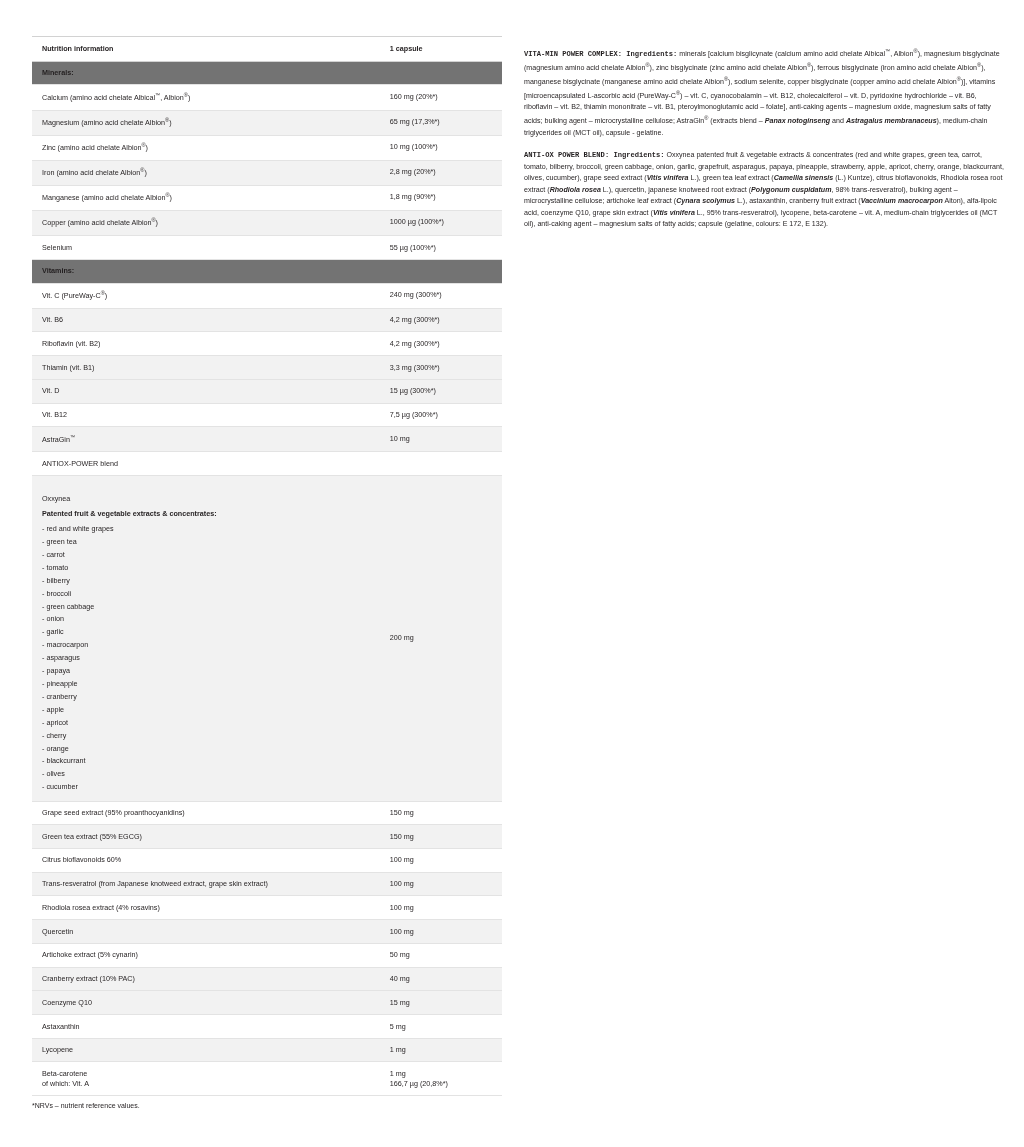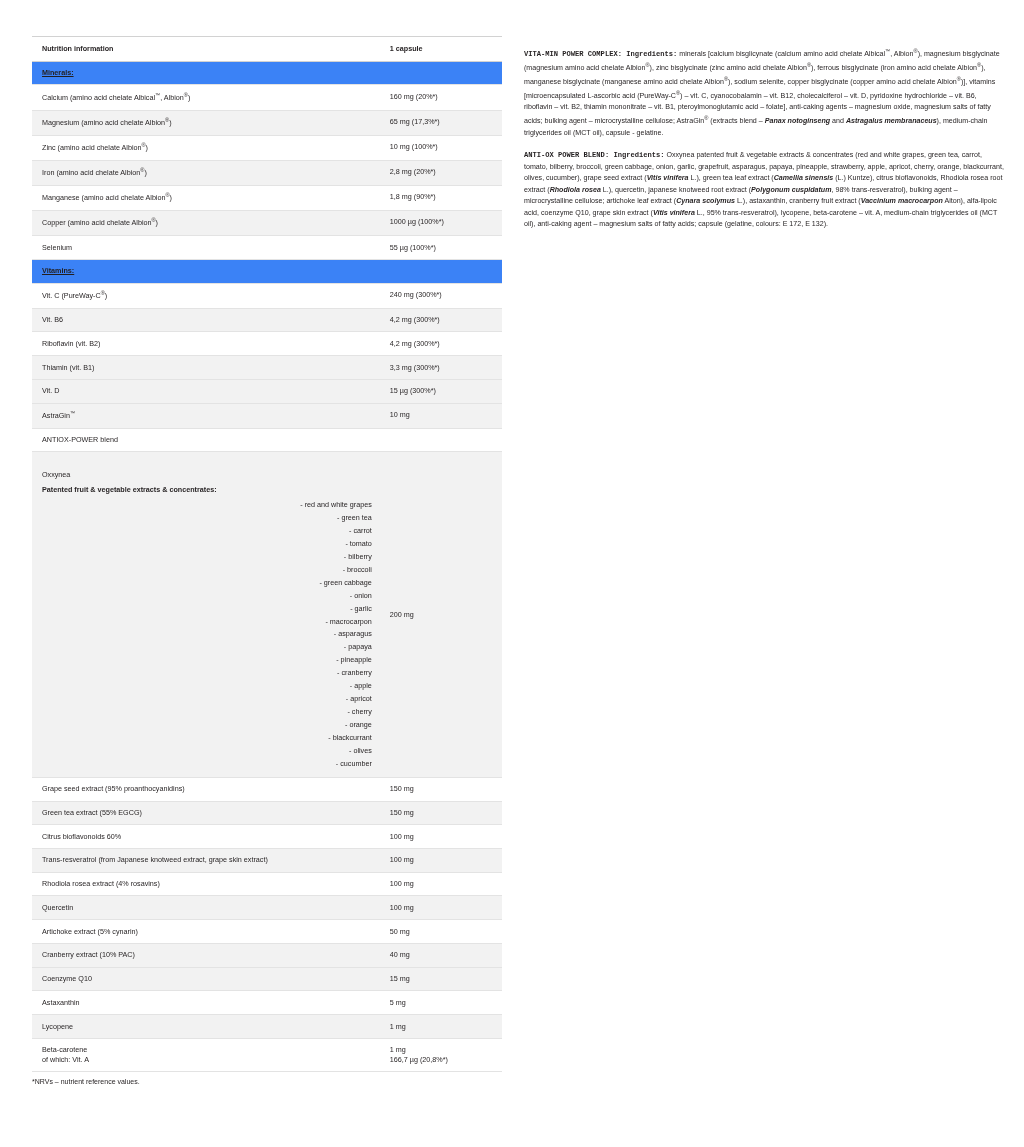--- a/index.html
+++ b/index.html
@@ -43,34 +43,33 @@
     border-top: 1px solid #d2d2d2;
     border-bottom: 1px solid #d2d2d2;
     background: #ffffff;
     padding-top: 7px;
     padding-bottom: 7px;
   }
   table.nutri tr.shade td { background: #f2f2f2; }
   table.nutri tr.plain td { background: #ffffff; }
   table.nutri tr.section td {
     font-weight: bold;
-    background: #3b82f6;
-    text-decoration: underline;
+    background: #737373;
   }
   td.name { width: 74%; }
   td.val { width: 26%; border-left: 0; }
   .sup { font-size: 5.2px; vertical-align: super; }
   .reg { font-size: 5.6px; vertical-align: super; }
 
   .blendlist td.name { padding-top: 18px; padding-bottom: 7px; }
   .blend-inner { }
   .blend-inner .b-title { margin: 0 0 5px 0; }
   .blend-inner .b-bold { font-weight: bold; margin: 0 0 4px 0; }
   .blend-inner ul { list-style: none; margin: 0; padding: 0; }
-  .blend-inner li { padding: 1.6px 0; text-align: right; }
+  .blend-inner li { padding: 1.6px 0; }
   td.val.middle { vertical-align: middle; }
 
   .footnote {
     font-size: 7px;
     padding: 6px 0 0 32px;
     color: #231f20;
   }
 
   .ing-block { font-size: 7.1px; line-height: 1.62; margin-bottom: 11px; text-align: left; }
   .ing-block .bi { font-weight: bold; font-style: italic; }
@@ -141,20 +140,24 @@
             <td class="name">Riboflavin (vit. B2)</td>
             <td class="val">4,2 mg (300%*)</td>
           </tr>
           <tr class="shade">
             <td class="name">Thiamin (vit. B1)</td>
             <td class="val">3,3 mg (300%*)</td>
           </tr>
           <tr class="shade">
             <td class="name">Vit. D</td>
             <td class="val">15 µg (300%*)</td>
+          </tr>
+          <tr class="plain">
+            <td class="name">Vit. B12</td>
+            <td class="val">7,5 µg (300%*)</td>
           </tr>
           <tr class="shade">
             <td class="name"><span>AstraGin</span><span class="sup">™</span></td>
             <td class="val">10 mg</td>
           </tr>
 
           <tr class="plain">
             <td class="name">ANTIOX-POWER blend</td>
             <td class="val"></td>
           </tr>

